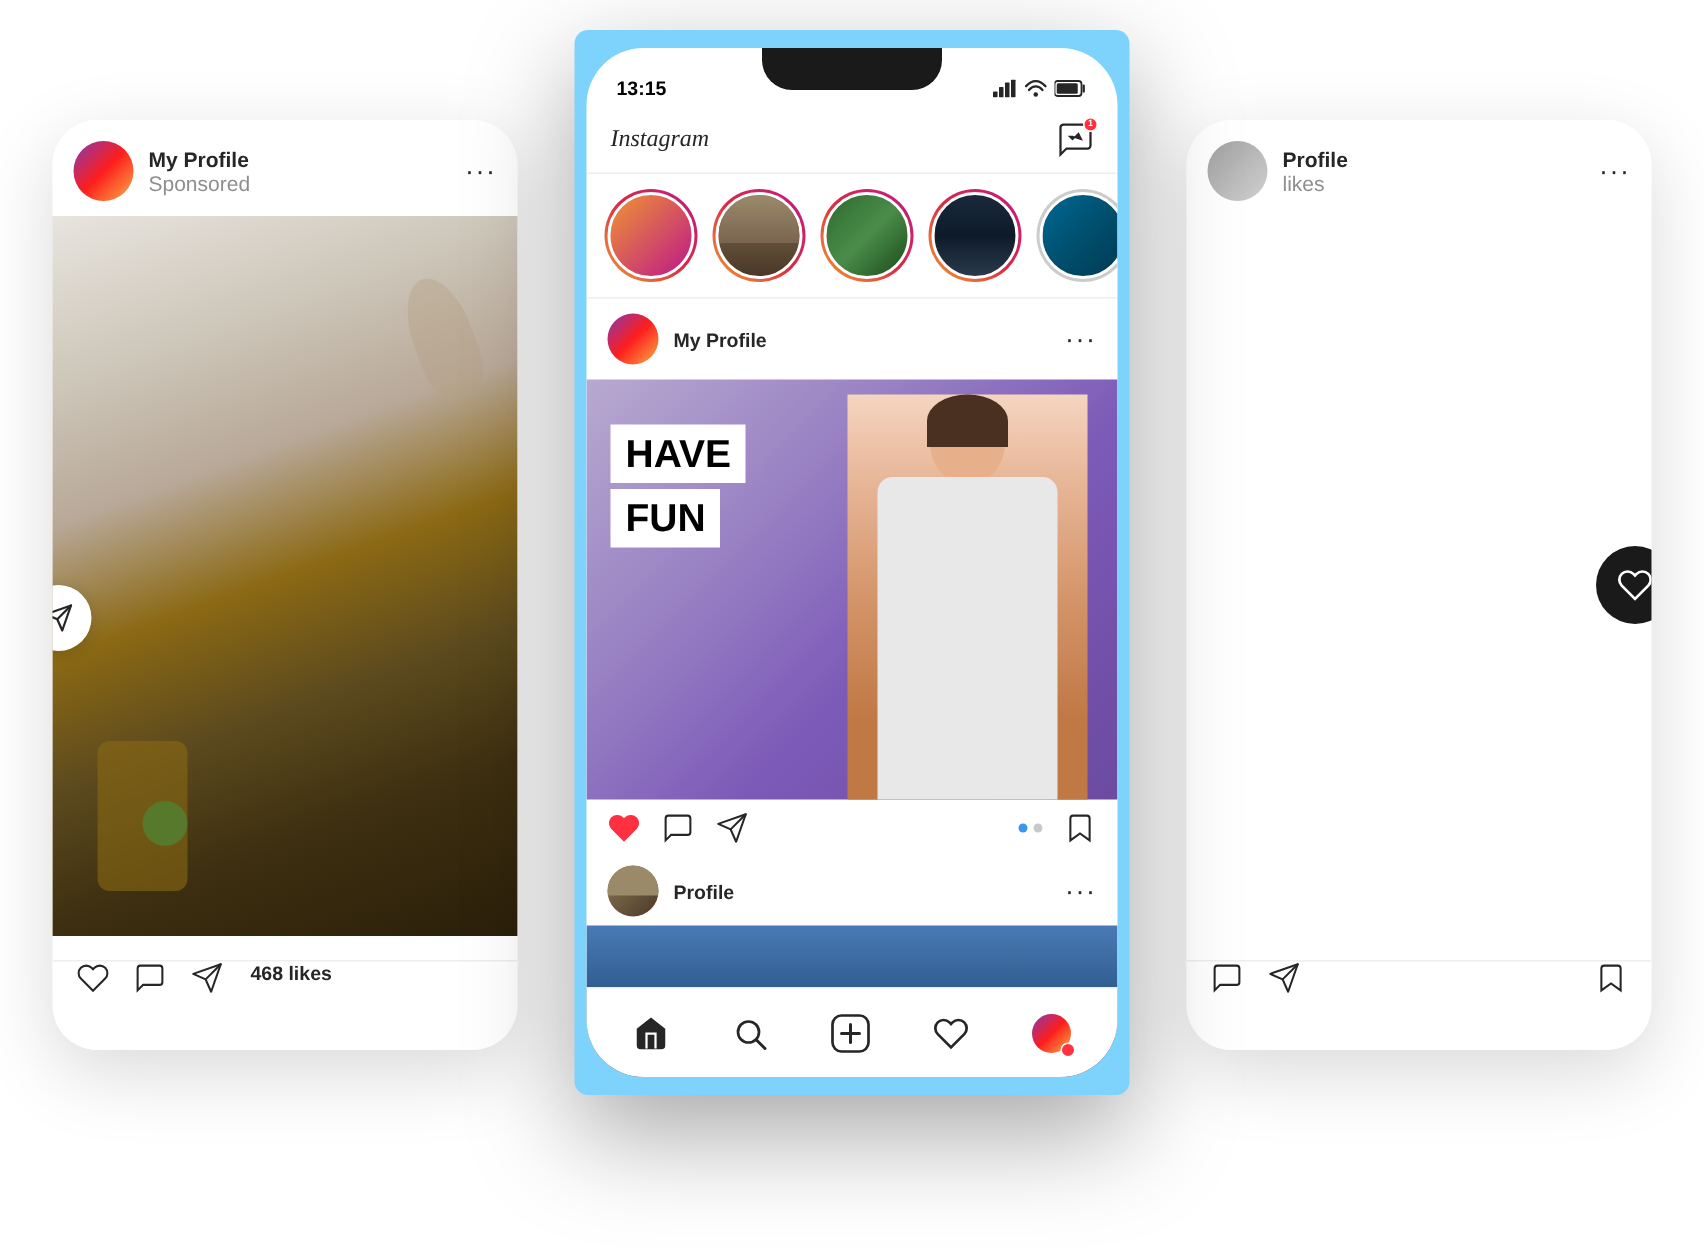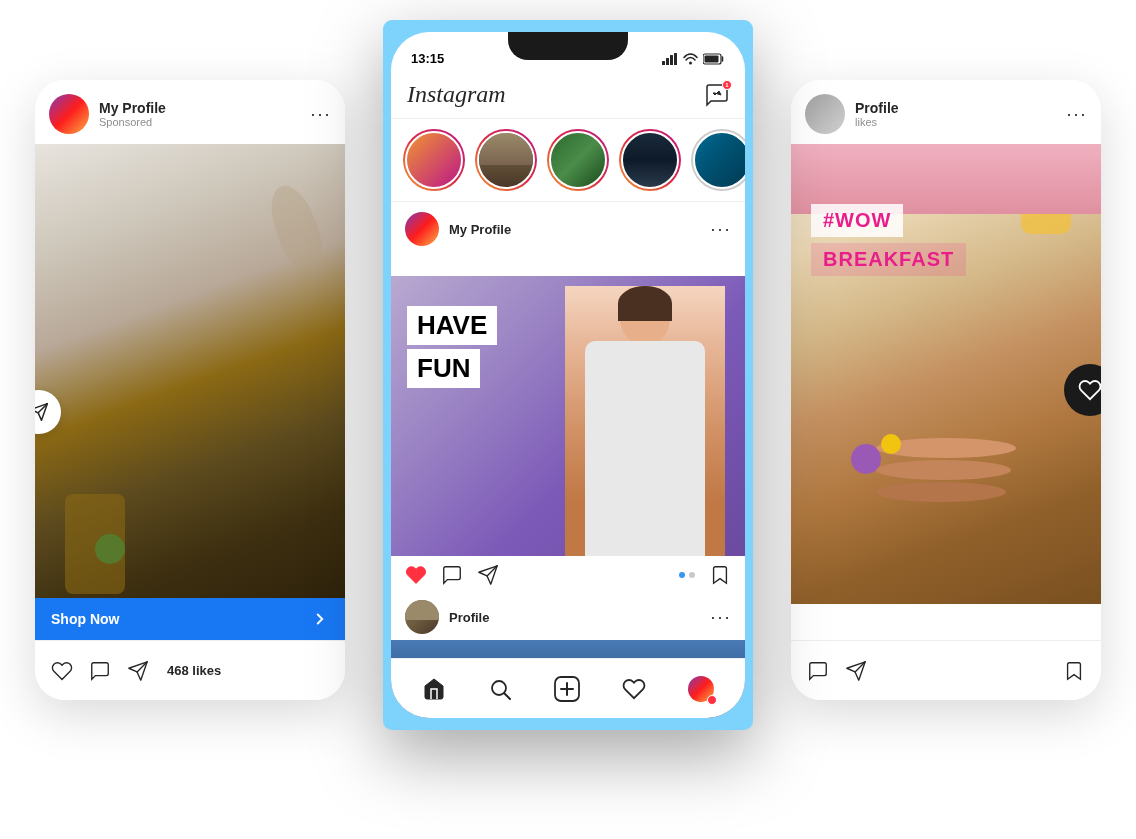--- a/index.html
+++ b/index.html
@@ -99,21 +99,21 @@
       display: flex;
       align-items: center;
       justify-content: space-between;
       padding: 5px 16px 10px;
       border-bottom: 1px solid #eee;
     }
 
     .ig-logo {
       font-family: 'Georgia', serif;
       font-style: italic;
-      font-size: 24px;
+      font-size: 16px;
       font-weight: 400;
       color: #262626;
     }
 
     .ig-header-icons {
       display: flex;
       gap: 12px;
       align-items: center;
     }
 
@@ -193,21 +193,21 @@
       flex-shrink: 0;
     }
 
     .side-profile-name {
       font-size: 14px;
       font-weight: 600;
       color: #262626;
     }
 
     .side-sponsored {
-      font-size: 11px;
+      font-size: 14px;
       color: #8e8e8e;
     }
 
     .shop-now-bar {
       position: absolute;
       bottom: 60px;
       left: 0;
       right: 0;
       background: #1877f2;
       color: #fff;
@@ -221,21 +221,20 @@
 
     .side-bottom-actions {
       position: absolute;
       bottom: 0;
       left: 0;
       right: 0;
       height: 60px;
       background: #fff;
       border-top: 1px solid #eee;
       display: flex;
-      align-items: center;
       padding: 0 16px;
       gap: 16px;
     }
 
     
     svg { display: block; }
 
     .three-dots {
       font-size: 18px;
       color: #262626;
@@ -274,21 +273,20 @@
 
     
     .post-img-purple {
       width: 100%;
       height: 280px;
       background: linear-gradient(135deg, #b8a9d0 0%, #9b84c4 30%, #7c5ab8 60%, #6b4aa0 100%);
       position: relative;
       display: flex;
       align-items: flex-start;
       padding: 4px;
-      margin-top: 20px;
     }
 
     .have-fun-text {
       position: absolute;
       left: 16px;
       top: 30px;
     }
 
     
     .ocean-bg {
@@ -342,26 +340,20 @@
 
   <div class="coffee-bg">
 
     <div style="position:absolute;top:0;left:0;right:0;bottom:0;background:linear-gradient(160deg,#e8e4de 0%,#ccc5b8 20%,#b8a898 35%,#8b6914 50%,#5c4a1e 65%,#3d2f10 80%,#2a1f0a 100%);"></div>
 
     <div style="position:absolute;bottom:30px;left:30px;width:60px;height:100px;background:rgba(139,105,20,0.6);border-radius:8px;"></div>
     <div style="position:absolute;top:40px;right:30px;width:40px;height:80px;background:rgba(180,160,130,0.4);border-radius:50% 50% 30% 30%;transform:rotate(-20deg);"></div>
     <div style="position:absolute;bottom:60px;left:60px;width:30px;height:30px;background:rgba(80,130,50,0.8);border-radius:50%;"></div>
   </div>
 
-  <div class="shop-now-bar">
-    <span>Shop Now</span>
-    <svg width="18" height="18" viewBox="0 0 24 24" fill="none">
-      <path d="M9 18l6-6-6-6" stroke="#fff" stroke-width="2.5" stroke-linecap="round"></path>
-    </svg>
-  </div>
 
   <div class="side-bottom-actions">
     <svg width="22" height="22" viewBox="0 0 24 24" fill="none">
       <path d="M20.84 4.61a5.5 5.5 0 0 0-7.78 0L12 5.67l-1.06-1.06a5.5 5.5 0 0 0-7.78 7.78L12 21.23l8.84-8.84a5.5 5.5 0 0 0 0-7.78z" stroke="#262626" stroke-width="1.5" stroke-linecap="round"></path>
     </svg>
     <svg width="22" height="22" viewBox="0 0 24 24" fill="none">
       <path d="M21 15a2 2 0 0 1-2 2H7l-4 4V5a2 2 0 0 1 2-2h14a2 2 0 0 1 2 2z" stroke="#262626" stroke-width="1.5" stroke-linecap="round"></path>
     </svg>
     <svg width="22" height="22" viewBox="0 0 24 24" fill="none">
       <line x1="22" y1="2" x2="11" y2="13" stroke="#262626" stroke-width="1.5" stroke-linecap="round"></line>
@@ -564,43 +556,20 @@
     <div class="profile-avatar-gradient" style="background:linear-gradient(135deg,#a0a0a0,#d0d0d0);"></div>
     <div>
       <div class="side-profile-name">Profile</div>
       <div class="side-sponsored">likes</div>
     </div>
     <div style="margin-left:auto">
       <span class="three-dots">···</span>
     </div>
   </div>
 
-  <div class="food-bg" style="height:460px;">
-
-    <div style="position:absolute;top:0;left:0;right:0;bottom:0;background:linear-gradient(160deg,#f0e8d8 0%,#e8d4b0 20%,#d4b888 35%,#c49060 50%,#b07840 65%,#90602a 80%,#7a5020 100%);"></div>
-
-    <div style="position:absolute;bottom:100px;left:50%;transform:translateX(-50%);width:140px;">
-      <div style="width:140px;height:20px;background:#d4956a;border-radius:50%;margin-bottom:2px;"></div>
-      <div style="width:135px;height:20px;background:#c4855a;border-radius:50%;margin-bottom:2px;"></div>
-      <div style="width:130px;height:20px;background:#b4754a;border-radius:50%;margin-bottom:2px;"></div>
-    </div>
-
-    <div style="position:absolute;bottom:130px;left:60px;width:30px;height:30px;border-radius:50%;background:#9b59b6;"></div>
-    <div style="position:absolute;bottom:150px;left:90px;width:20px;height:20px;border-radius:50%;background:#f1c40f;"></div>
-
-    <div style="position:absolute;top:30px;right:30px;width:50px;height:60px;background:#f0c040;border-radius:5px 5px 10px 10px;opacity:0.8;"></div>
-
-    <div style="position:absolute;top:0;left:0;right:0;height:70px;background:linear-gradient(180deg,#f0b0c0 0%,#e090a0 100%);border-radius:0;"></div>
-
-    <div class="wow-text">
-      <div style="background:rgba(255,255,255,0.85);color:#e91e8c;font-size:20px;font-weight:800;padding:5px 12px;margin-bottom:6px;display:inline-block;letter-spacing:1px;">#WOW</div>
-      <br>
-      <div style="background:rgba(233,30,140,0.15);color:#e91e8c;font-size:20px;font-weight:800;padding:5px 12px;display:inline-block;letter-spacing:1px;">BREAKFAST</div>
-    </div>
-  </div>
 
 
   <div class="side-bottom-actions">
     <svg width="22" height="22" viewBox="0 0 24 24" fill="none">
       <path d="M21 15a2 2 0 0 1-2 2H7l-4 4V5a2 2 0 0 1 2-2h14a2 2 0 0 1 2 2z" stroke="#262626" stroke-width="1.5" stroke-linecap="round"></path>
     </svg>
     <svg width="22" height="22" viewBox="0 0 24 24" fill="none">
       <line x1="22" y1="2" x2="11" y2="13" stroke="#262626" stroke-width="1.5" stroke-linecap="round"></line>
       <polygon points="22 2 15 22 11 13 2 9 22 2" stroke="#262626" stroke-width="1.5" stroke-linejoin="round" fill="none"></polygon>
     </svg>

